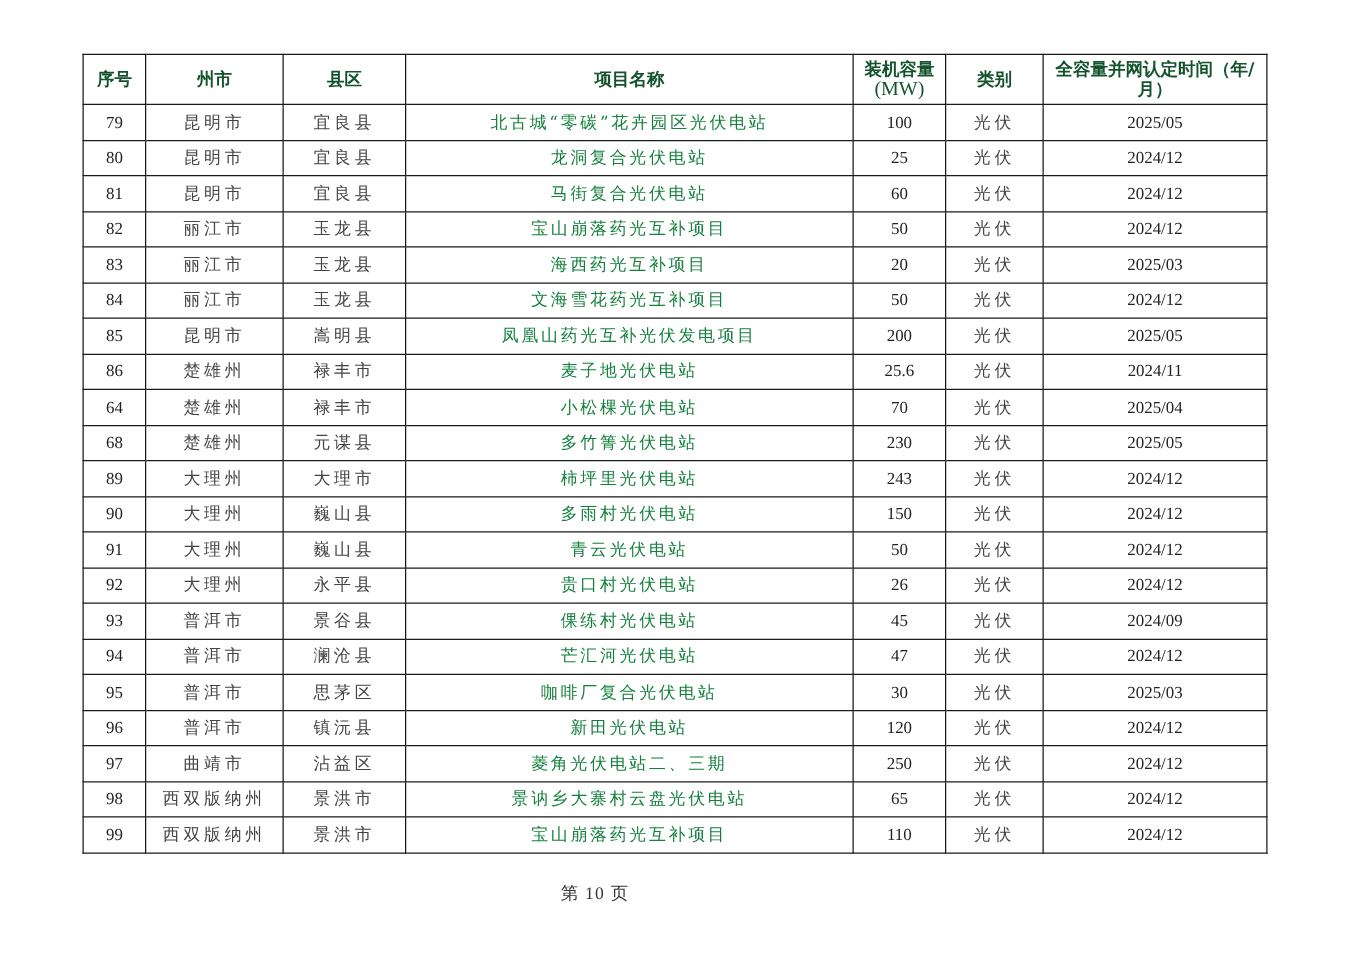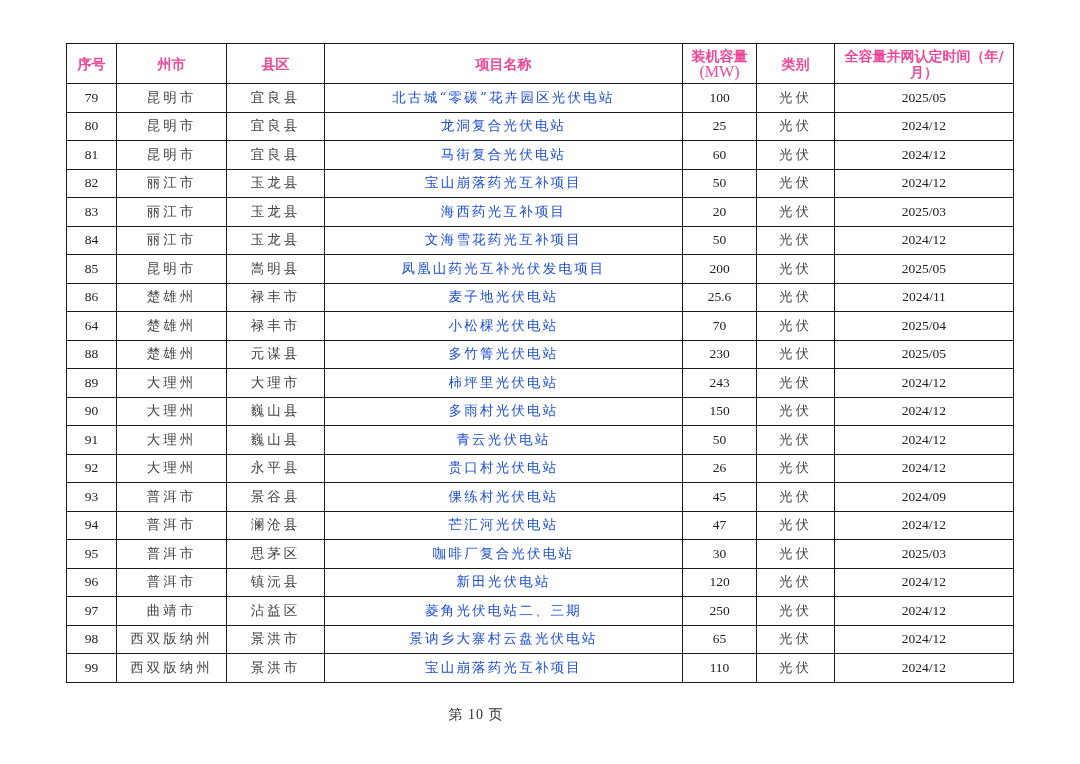--- a/index.html
+++ b/index.html
@@ -1,23 +1,23 @@
 <!DOCTYPE html>
 <html><head>
 <meta charset="utf-8">
 <style>
   html, body { margin:0; padding:0; background:#ffffff; }
   body { width:1080px; height:764px; position:relative; overflow:hidden; font-family:"DejaVu Serif", "Liberation Serif", serif; color:#222; }
   table.main { position:absolute; left:66px; top:43px; border-collapse:collapse; table-layout:fixed; width:947px; }
   table.main th, table.main td { border:1.5px solid #1a1a1a; padding:0; text-align:center; vertical-align:middle; overflow:hidden; white-space:nowrap; }
-  table.main th { font-family:"DejaVu Sans", "Liberation Sans", sans-serif; font-weight:bold; font-size:14px; color:#ec4899; height:39px; line-height:16px; }
+  table.main th { font-family:"DejaVu Sans", "Liberation Sans", sans-serif; font-weight:bold; font-size:14px; color:#14532d; height:39px; line-height:16px; }
   table.main td { height:27.5px; font-size:13.5px; }
   td.num { font-family:"Liberation Serif", "DejaVu Serif", serif; font-size:15px; color:#222; }
   td.cn { color:#444; letter-spacing:3px; font-size:13px; }
-  td.name { text-align:left; padding-left:3px; color:#1d4ed8; letter-spacing:2.2px; font-size:13px; }
+  td.name { text-align:left; padding-left:3px; color:#15803d; letter-spacing:2.2px; font-size:13px; }
   th.name-h { text-align:left; padding-left:3px; }
   th.wrap { white-space:normal; }
   .mw { font-family:"Liberation Serif", serif; font-weight:normal; font-size:16px; }
   .footer { position:absolute; left:0; width:952px; top:706px; text-align:center; font-size:14px; color:#333; font-family:"Liberation Serif", "DejaVu Serif", serif; letter-spacing:1px; }
 </style>
 </head>
 <body>
 
 <table class="main">
   <colgroup>
@@ -122,21 +122,21 @@
       <tr>
         <td class="num">64</td>
         <td class="cn">楚雄州</td>
         <td class="cn">禄丰市</td>
         <td class="name">小松棵光伏电站</td>
         <td class="num">70</td>
         <td class="cn">光伏</td>
         <td class="num">2025/04</td>
       </tr>
       <tr>
-        <td class="num">88</td>
+        <td class="num">68</td>
         <td class="cn">楚雄州</td>
         <td class="cn">元谋县</td>
         <td class="name">多竹箐光伏电站</td>
         <td class="num">230</td>
         <td class="cn">光伏</td>
         <td class="num">2025/05</td>
       </tr>
       <tr>
         <td class="num">89</td>
         <td class="cn">大理州</td>

